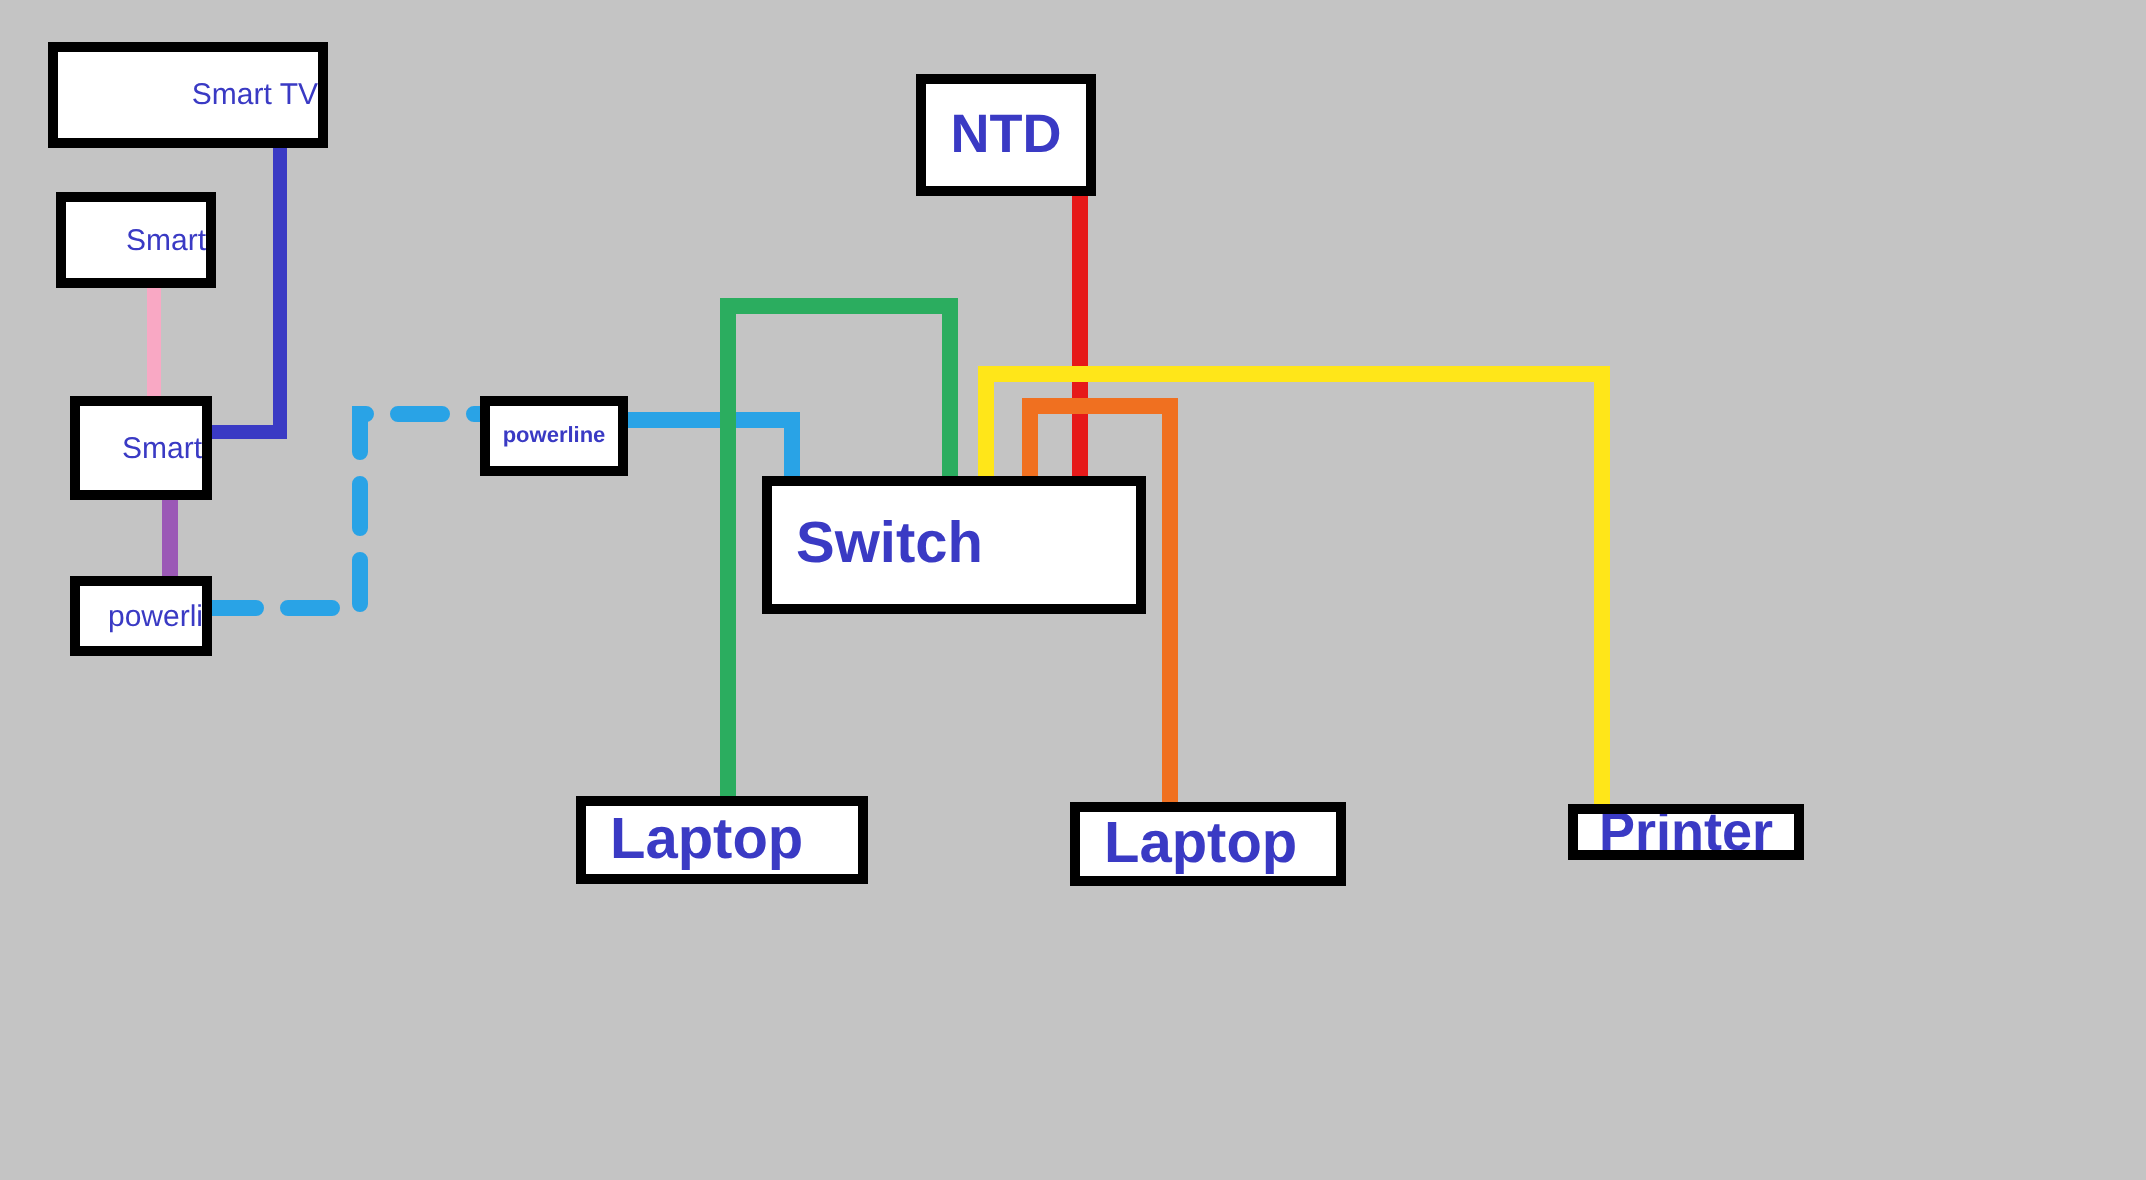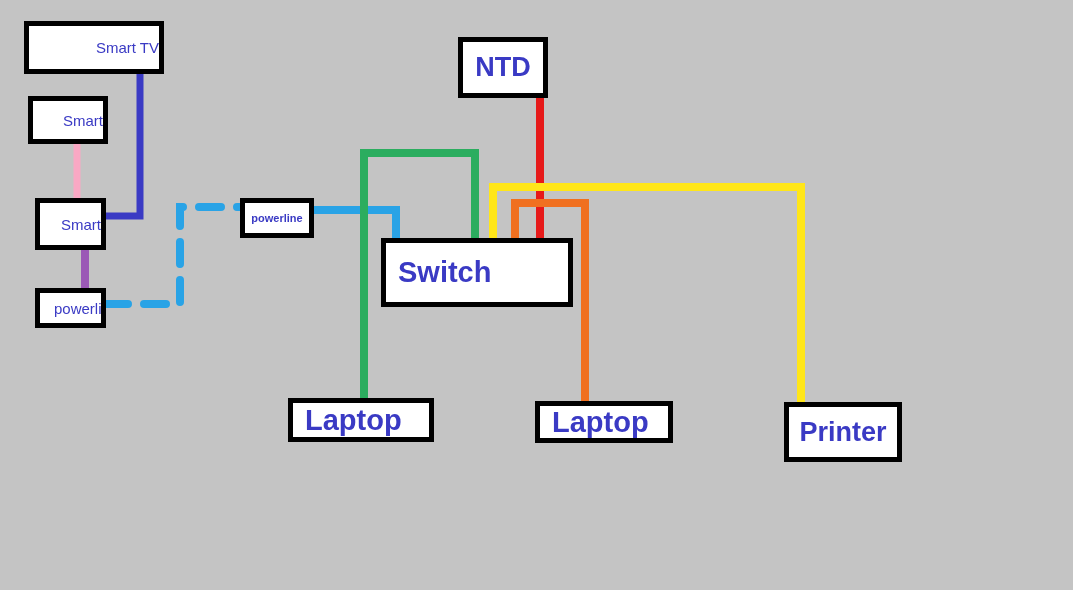--- a/index.html
+++ b/index.html
@@ -88,18 +88,18 @@
       </div>
       <div class="node" style="left: 381px; top: 238px; width: 192px; height: 69px;">
         <span class="node-label lbl-lg">Switch</span>
       </div>
       <div class="node" style="left: 288px; top: 398px; width: 146px; height: 44px;">
         <span class="node-label lbl-lg">Laptop</span>
       </div>
       <div class="node" style="left: 535px; top: 401px; width: 138px; height: 42px;">
         <span class="node-label lbl-lg">Laptop</span>
       </div>
-      <div class="node" style="left: 784px; top: 402px; width: 118px; height: 60px;">
+      <div class="node" style="left: 784px; top: 402px; width: 118px; height: 28px;">
         <span class="node-label lbl-lgc">Printer</span>
       </div>
     </div>
 
 </div>
 
 </body></html>

